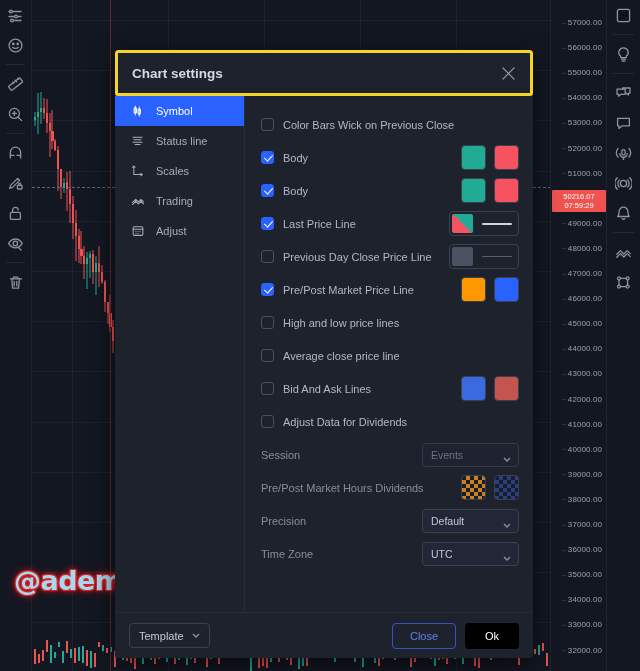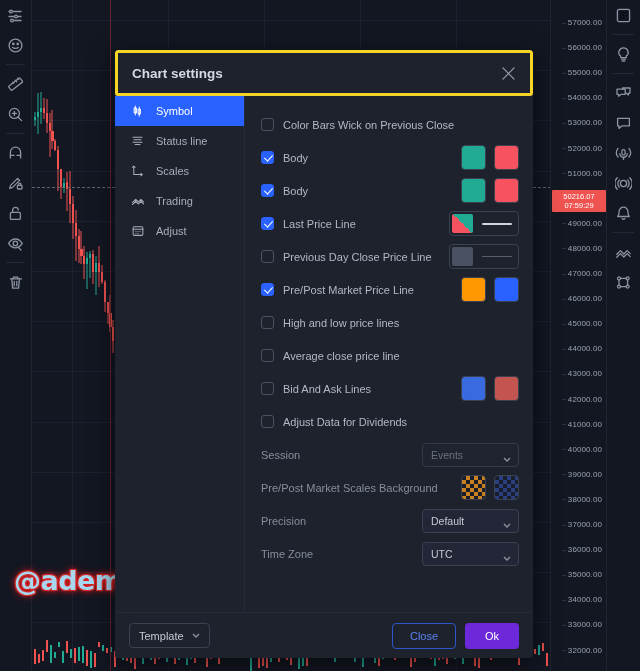--- a/index.html
+++ b/index.html
@@ -112,21 +112,21 @@
     border-top: 1px solid #262b38; background: #1e222d;
   }
   .tpl-btn {
     display: flex; align-items: center; gap: 8px; height: 25px; padding: 0 9px;
     border: 1px solid #3a4150; border-radius: 4px; font-size: 11px; color: #c4cad4; cursor: pointer;
   }
   .tpl-btn svg { width: 8px; height: 5px; stroke: #8a909e; fill: none; stroke-width: 1.4; }
   .foot-right { margin-left: auto; display: flex; gap: 9px; }
   .btn { height: 26px; min-width: 64px; border-radius: 4px; font-size: 11px; display: flex; align-items: center; justify-content: center; cursor: pointer; }
   .btn.cancel { border: 1px solid #2f56c8; color: #5b82ef; background: transparent; }
-  .btn.ok { background: #6d28d9; color: #fff; min-width: 54px; }
+  .btn.ok { background: #000000; color: #fff; min-width: 54px; }
 </style>
 </head>
 <body>
 
 <div id="root">
 
   <div class="chart-area" id="chartArea">
       <div class="grid-v" style="left: 40px;"></div>
       <div class="grid-v" style="left: 136px;"></div>
       <div class="grid-v" style="left: 232px;"></div>
@@ -1048,21 +1048,21 @@
             <span class="ctl">
               <span class="selectbox disabled">
                 <span>Events</span>
                 <span class="chev"><svg viewBox="0 0 8 5">
                     <path d="M1 1 L4 4 L7 1"></path>
                   </svg></span>
               </span>
             </span>
           </div>
           <div class="row">
-            <span class="lbl dim">Pre/Post Market Scales Background</span>
+            <span class="lbl dim">Pre/Post Market Hours Dividends</span>
             <span class="ctl">
               <span class="checker" style="background: repeating-conic-gradient(rgb(200, 129, 30) 0%, rgb(200, 129, 30) 25%, rgb(26, 30, 43) 0%, rgb(26, 30, 43) 50%) 0px 0px / 8px 8px;"></span>
               <span class="checker" style="background: repeating-conic-gradient(rgb(43, 63, 128) 0%, rgb(43, 63, 128) 25%, rgb(26, 30, 43) 0%, rgb(26, 30, 43) 50%) 0px 0px / 8px 8px;"></span>
             </span>
           </div>
           <div class="row">
             <span class="lbl dim">Precision</span>
             <span class="ctl">
               <span class="selectbox">
                 <span>Default</span>

